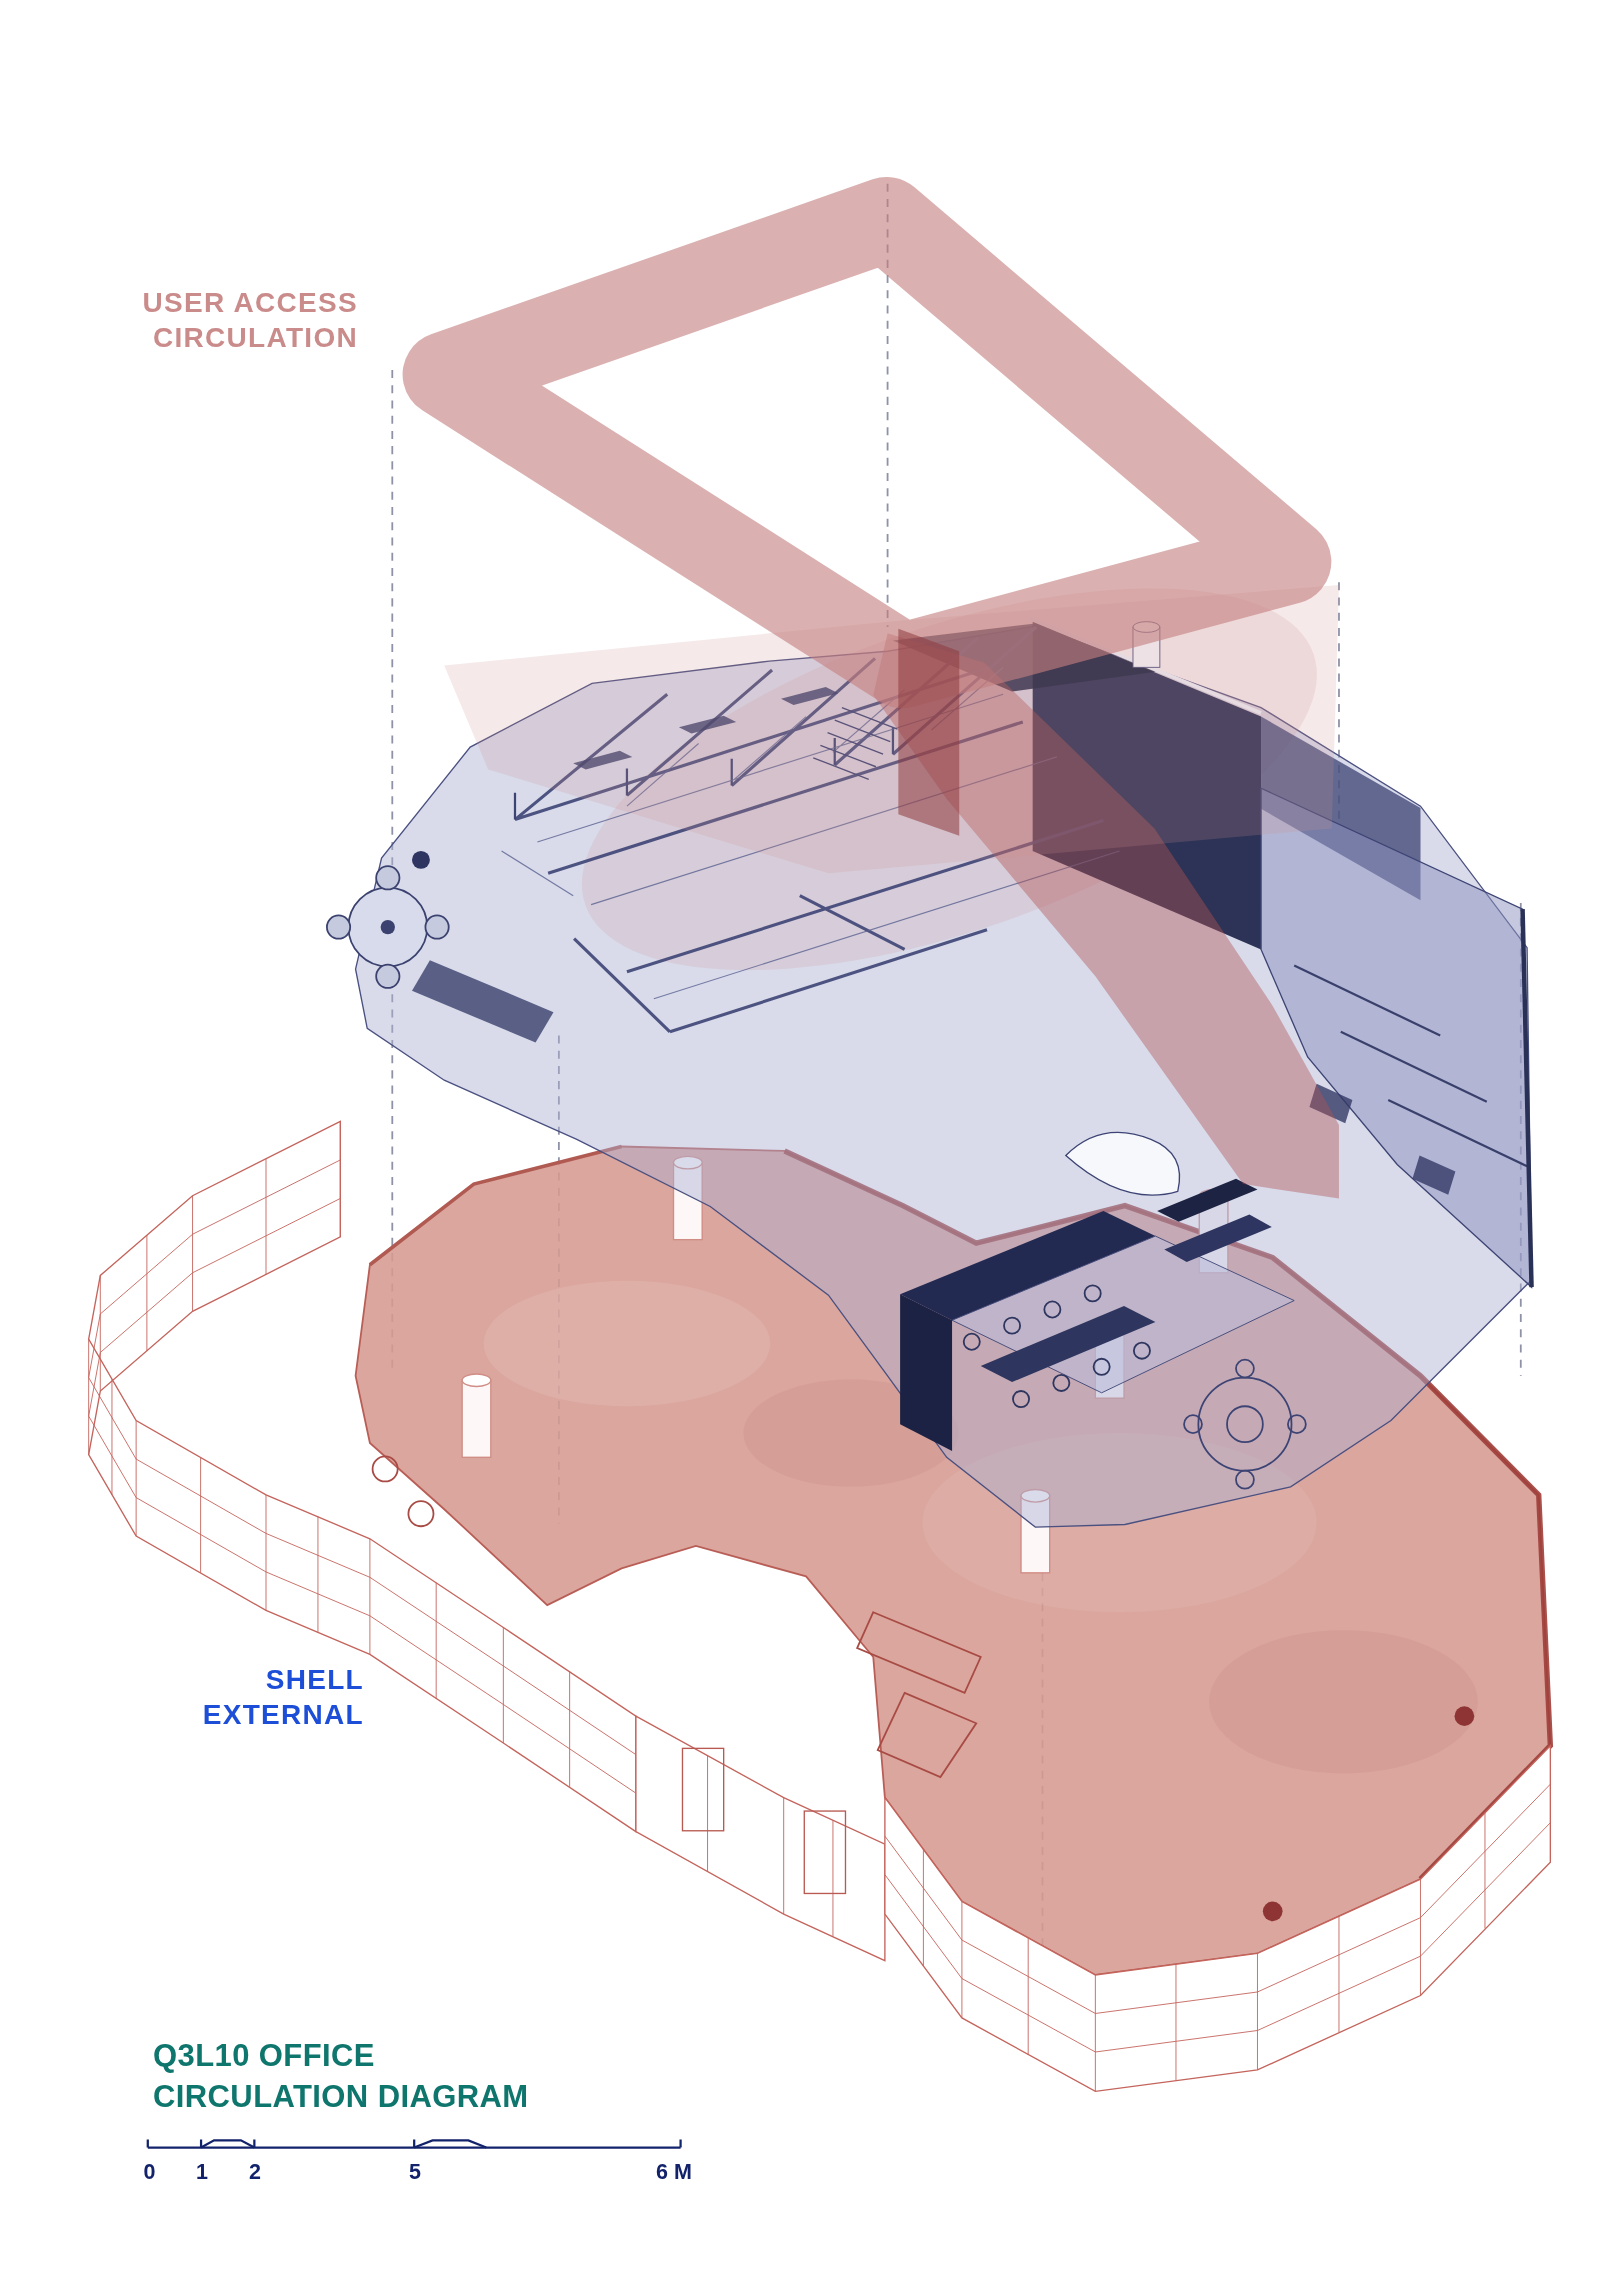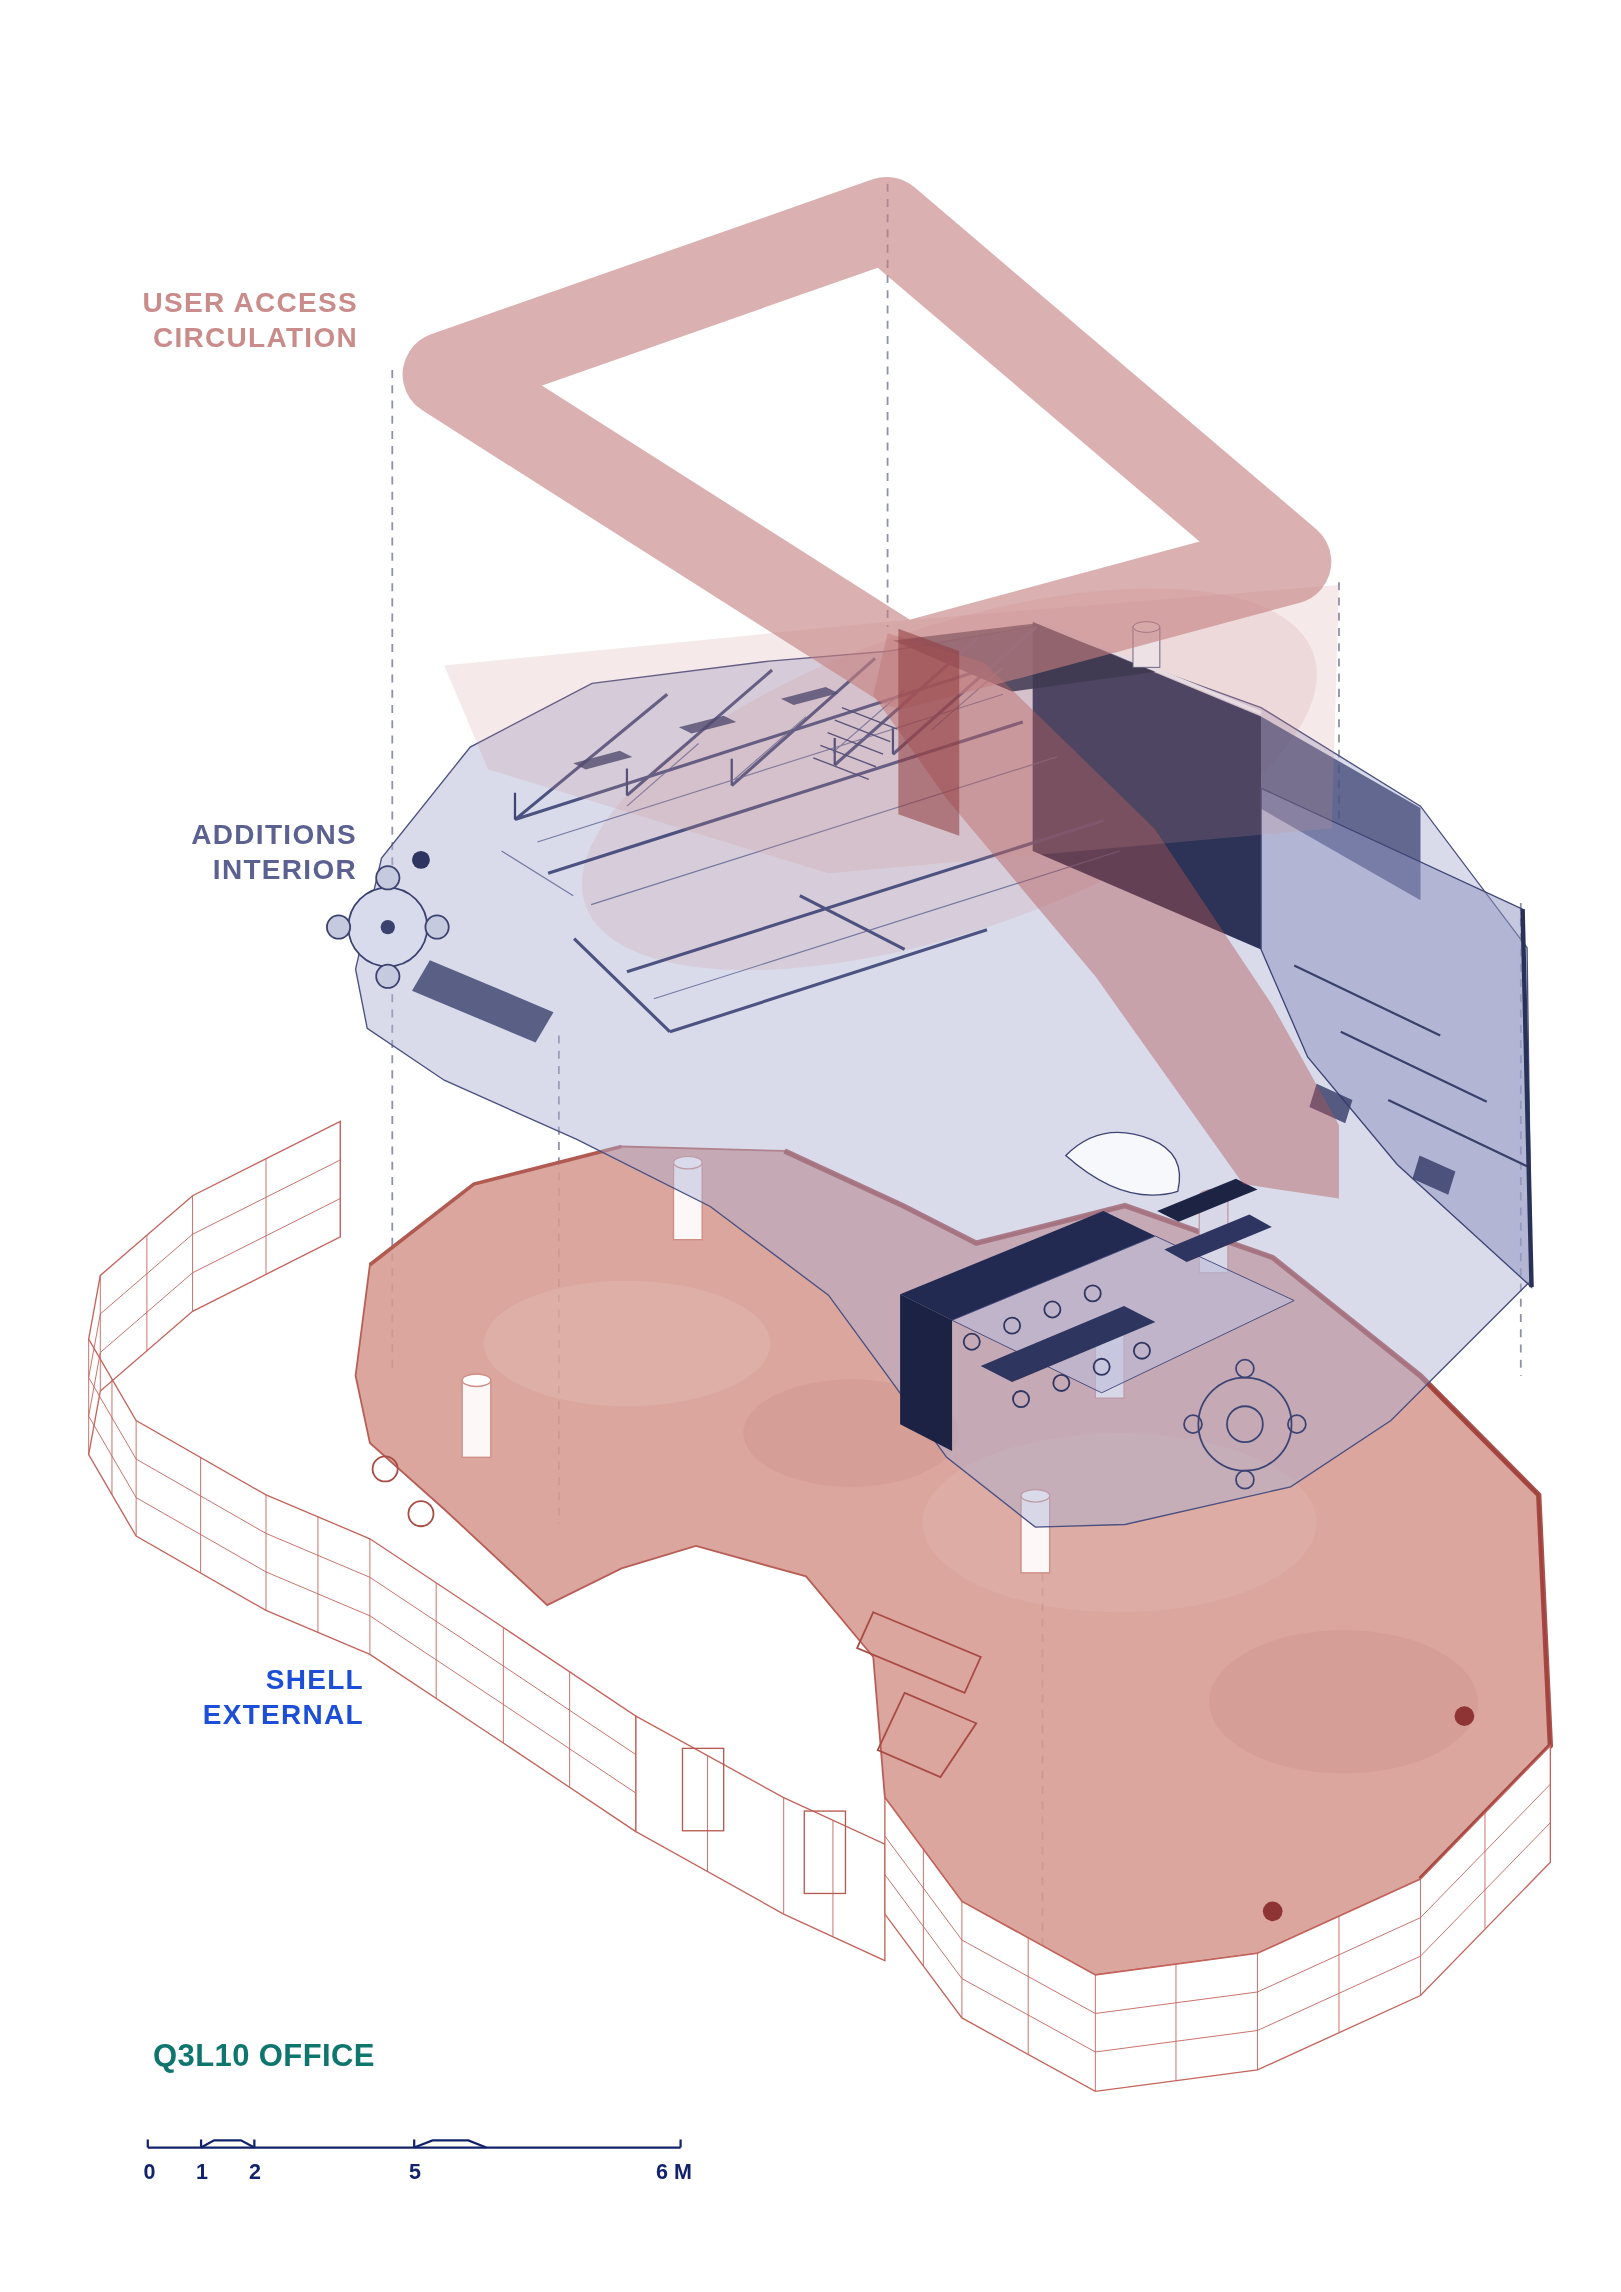--- a/index.html
+++ b/index.html
@@ -183,31 +183,28 @@
     <path d="M496,743 L991,694 L1495,653 L1487,925 L925,975 L545,859 Z" fill="#cf8f8f" opacity=".20"></path>
     <path d="M497,418 L990,245 L1439,627 L1008,743 Z" fill="none" stroke="#c57f7f" stroke-opacity=".62" stroke-width="95" stroke-linejoin="round"></path>
     <path d="M1003,702 L1071,727 L1071,933 L1003,909 Z" fill="#8e3a3e" opacity=".55"></path>
   </g>
 </svg>
 
 <div class="layer-label lbl-circ">
   <span>USER ACCESS</span>
   <span>CIRCULATION</span>
 </div>
-<div class="layer-label lbl-int">
-  <span>ADDITIONS</span>
-  <span>INTERIOR</span>
-</div>
 <div class="layer-label lbl-shell">
   <span>SHELL</span>
   <span>EXTERNAL</span>
 </div>
 
 <div class="title-block">
   <div>Q3L10 OFFICE</div>
+  <div>CIRCULATION DIAGRAM</div>
 </div>
 
 <div class="scalebar">
   <svg width="591" height="21.5" viewBox="0 0 660 24">
     <path d="M2,14 H597" stroke="#13236b" stroke-width="2.5" fill="none"></path>
     <path d="M2,14 V5 M61.5,14 V5 M121,14 V5 M299.5,14 V5 M597,14 V5" stroke="#13236b" stroke-width="2.5" fill="none"></path>
     <path d="M61.5,14 L76,6 L106,6 L121,14 M299.5,14 L320,6 L360,6 L380,14" stroke="#13236b" stroke-width="2.5" fill="none"></path>
   </svg>
   <span class="tick t0">0</span>
   <span class="tick t1">1</span>

